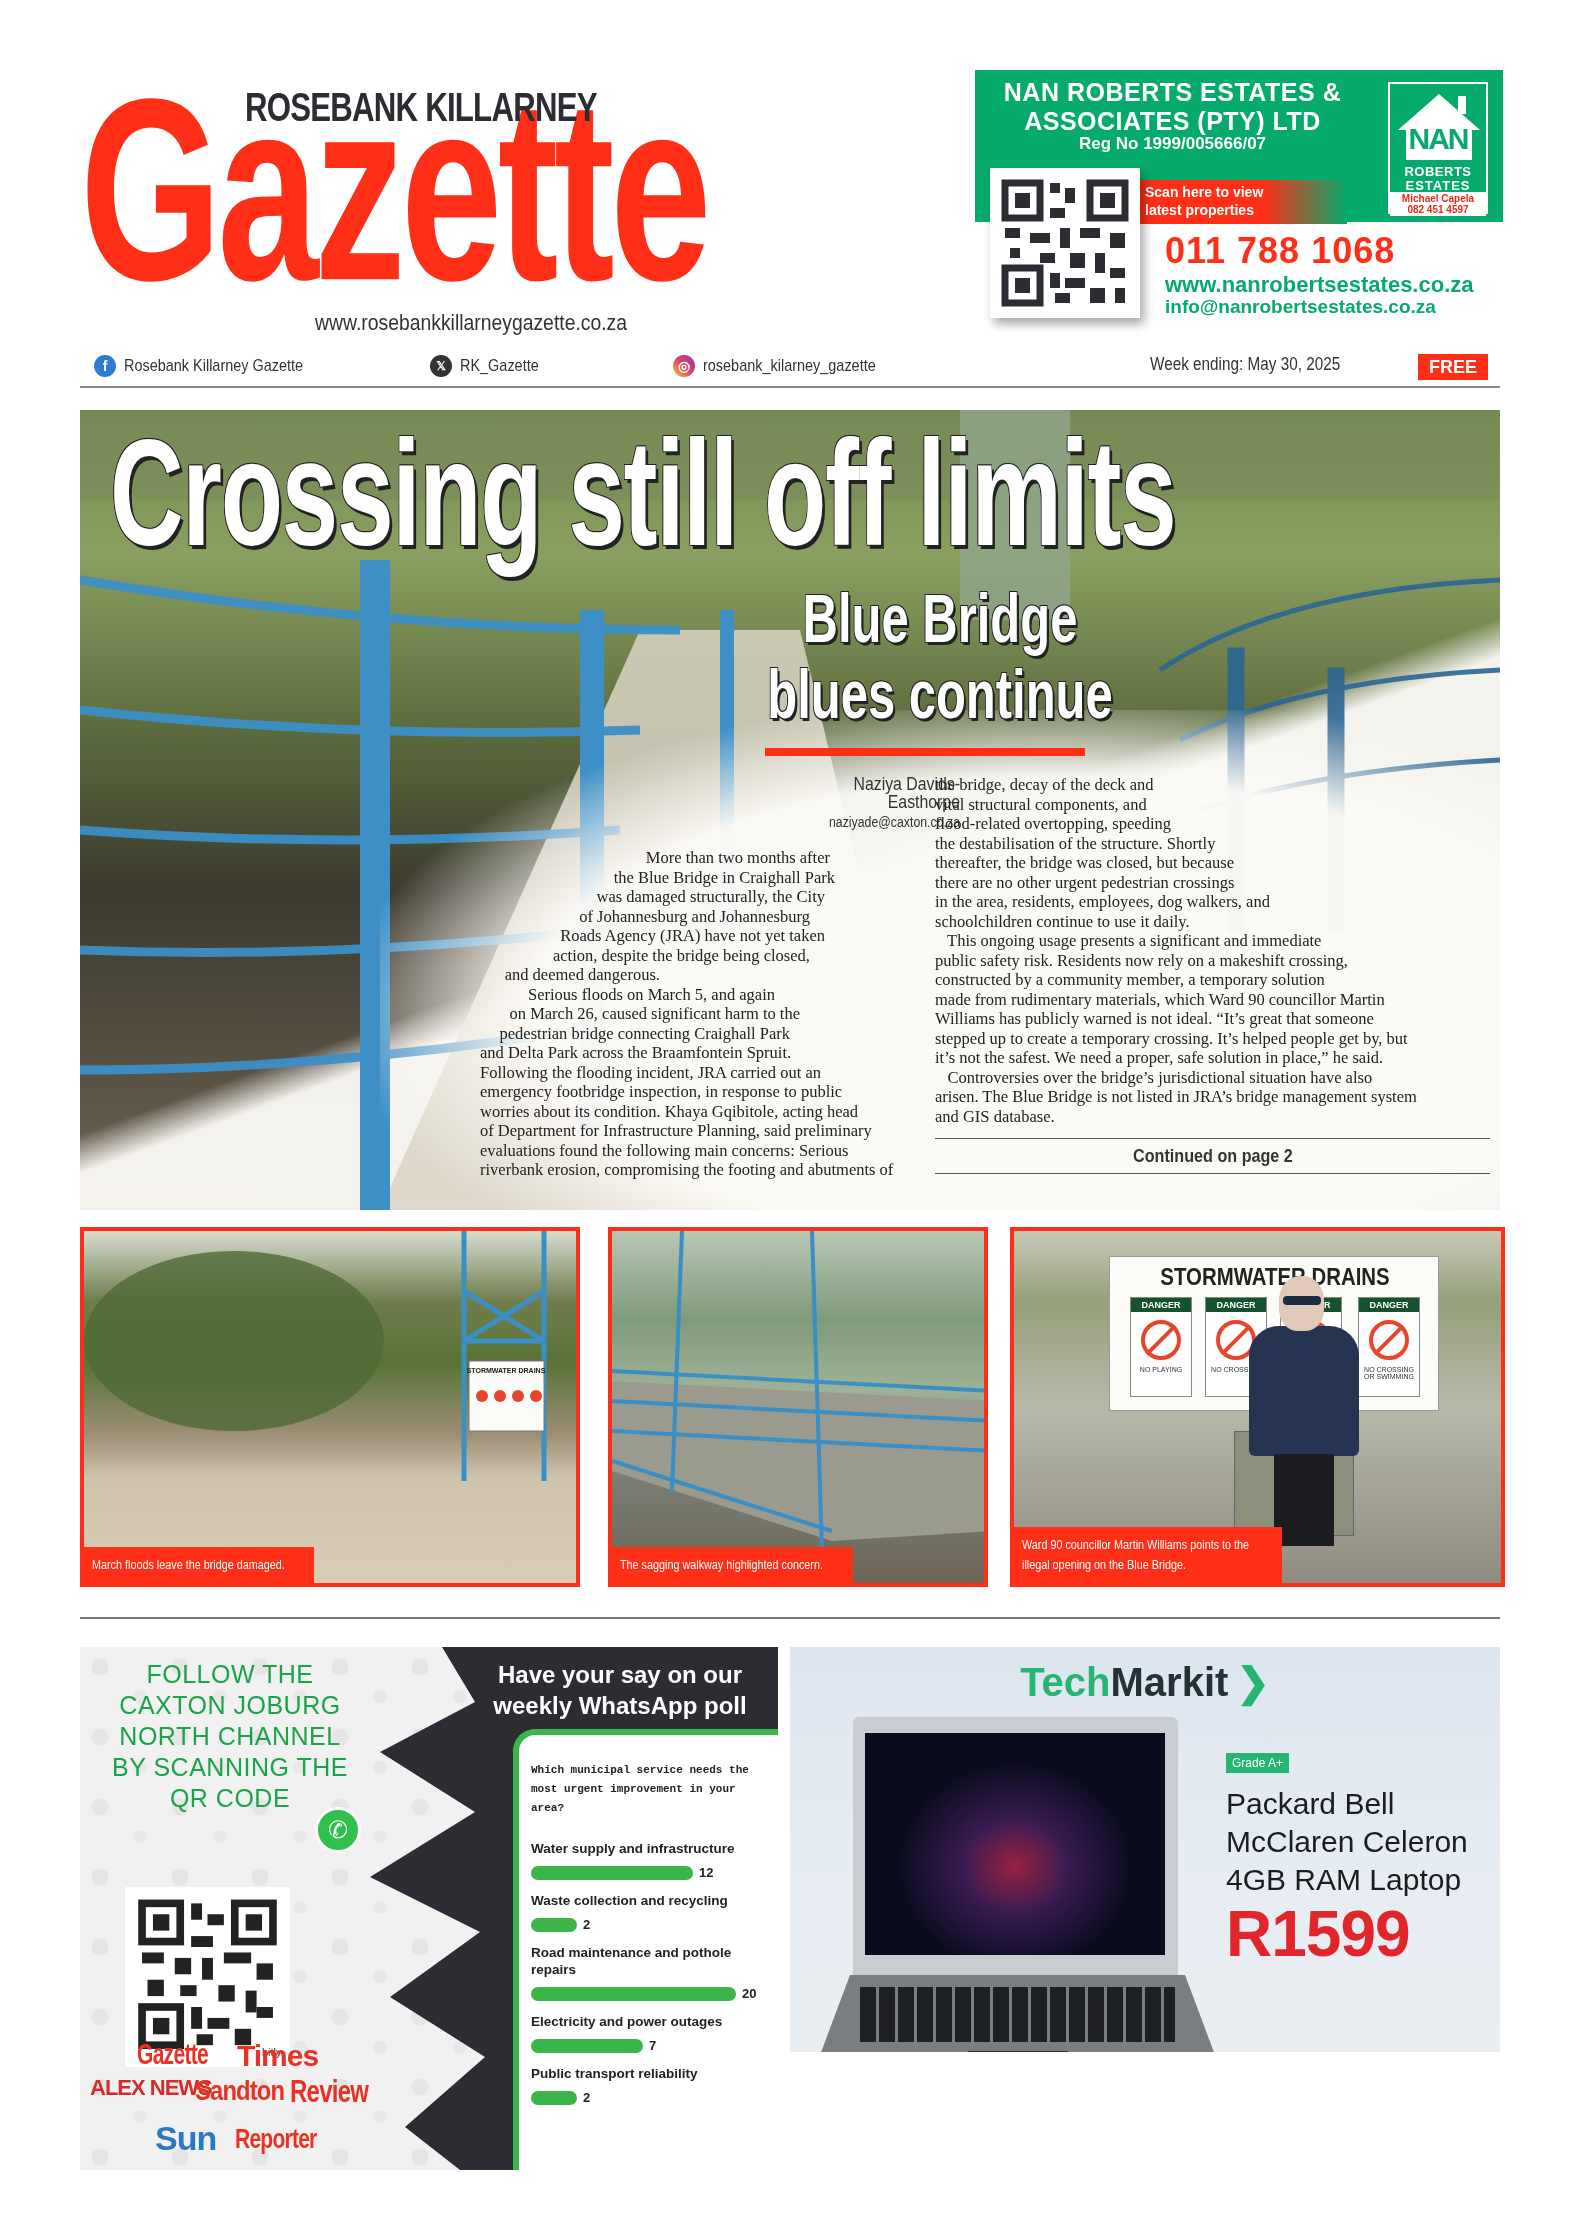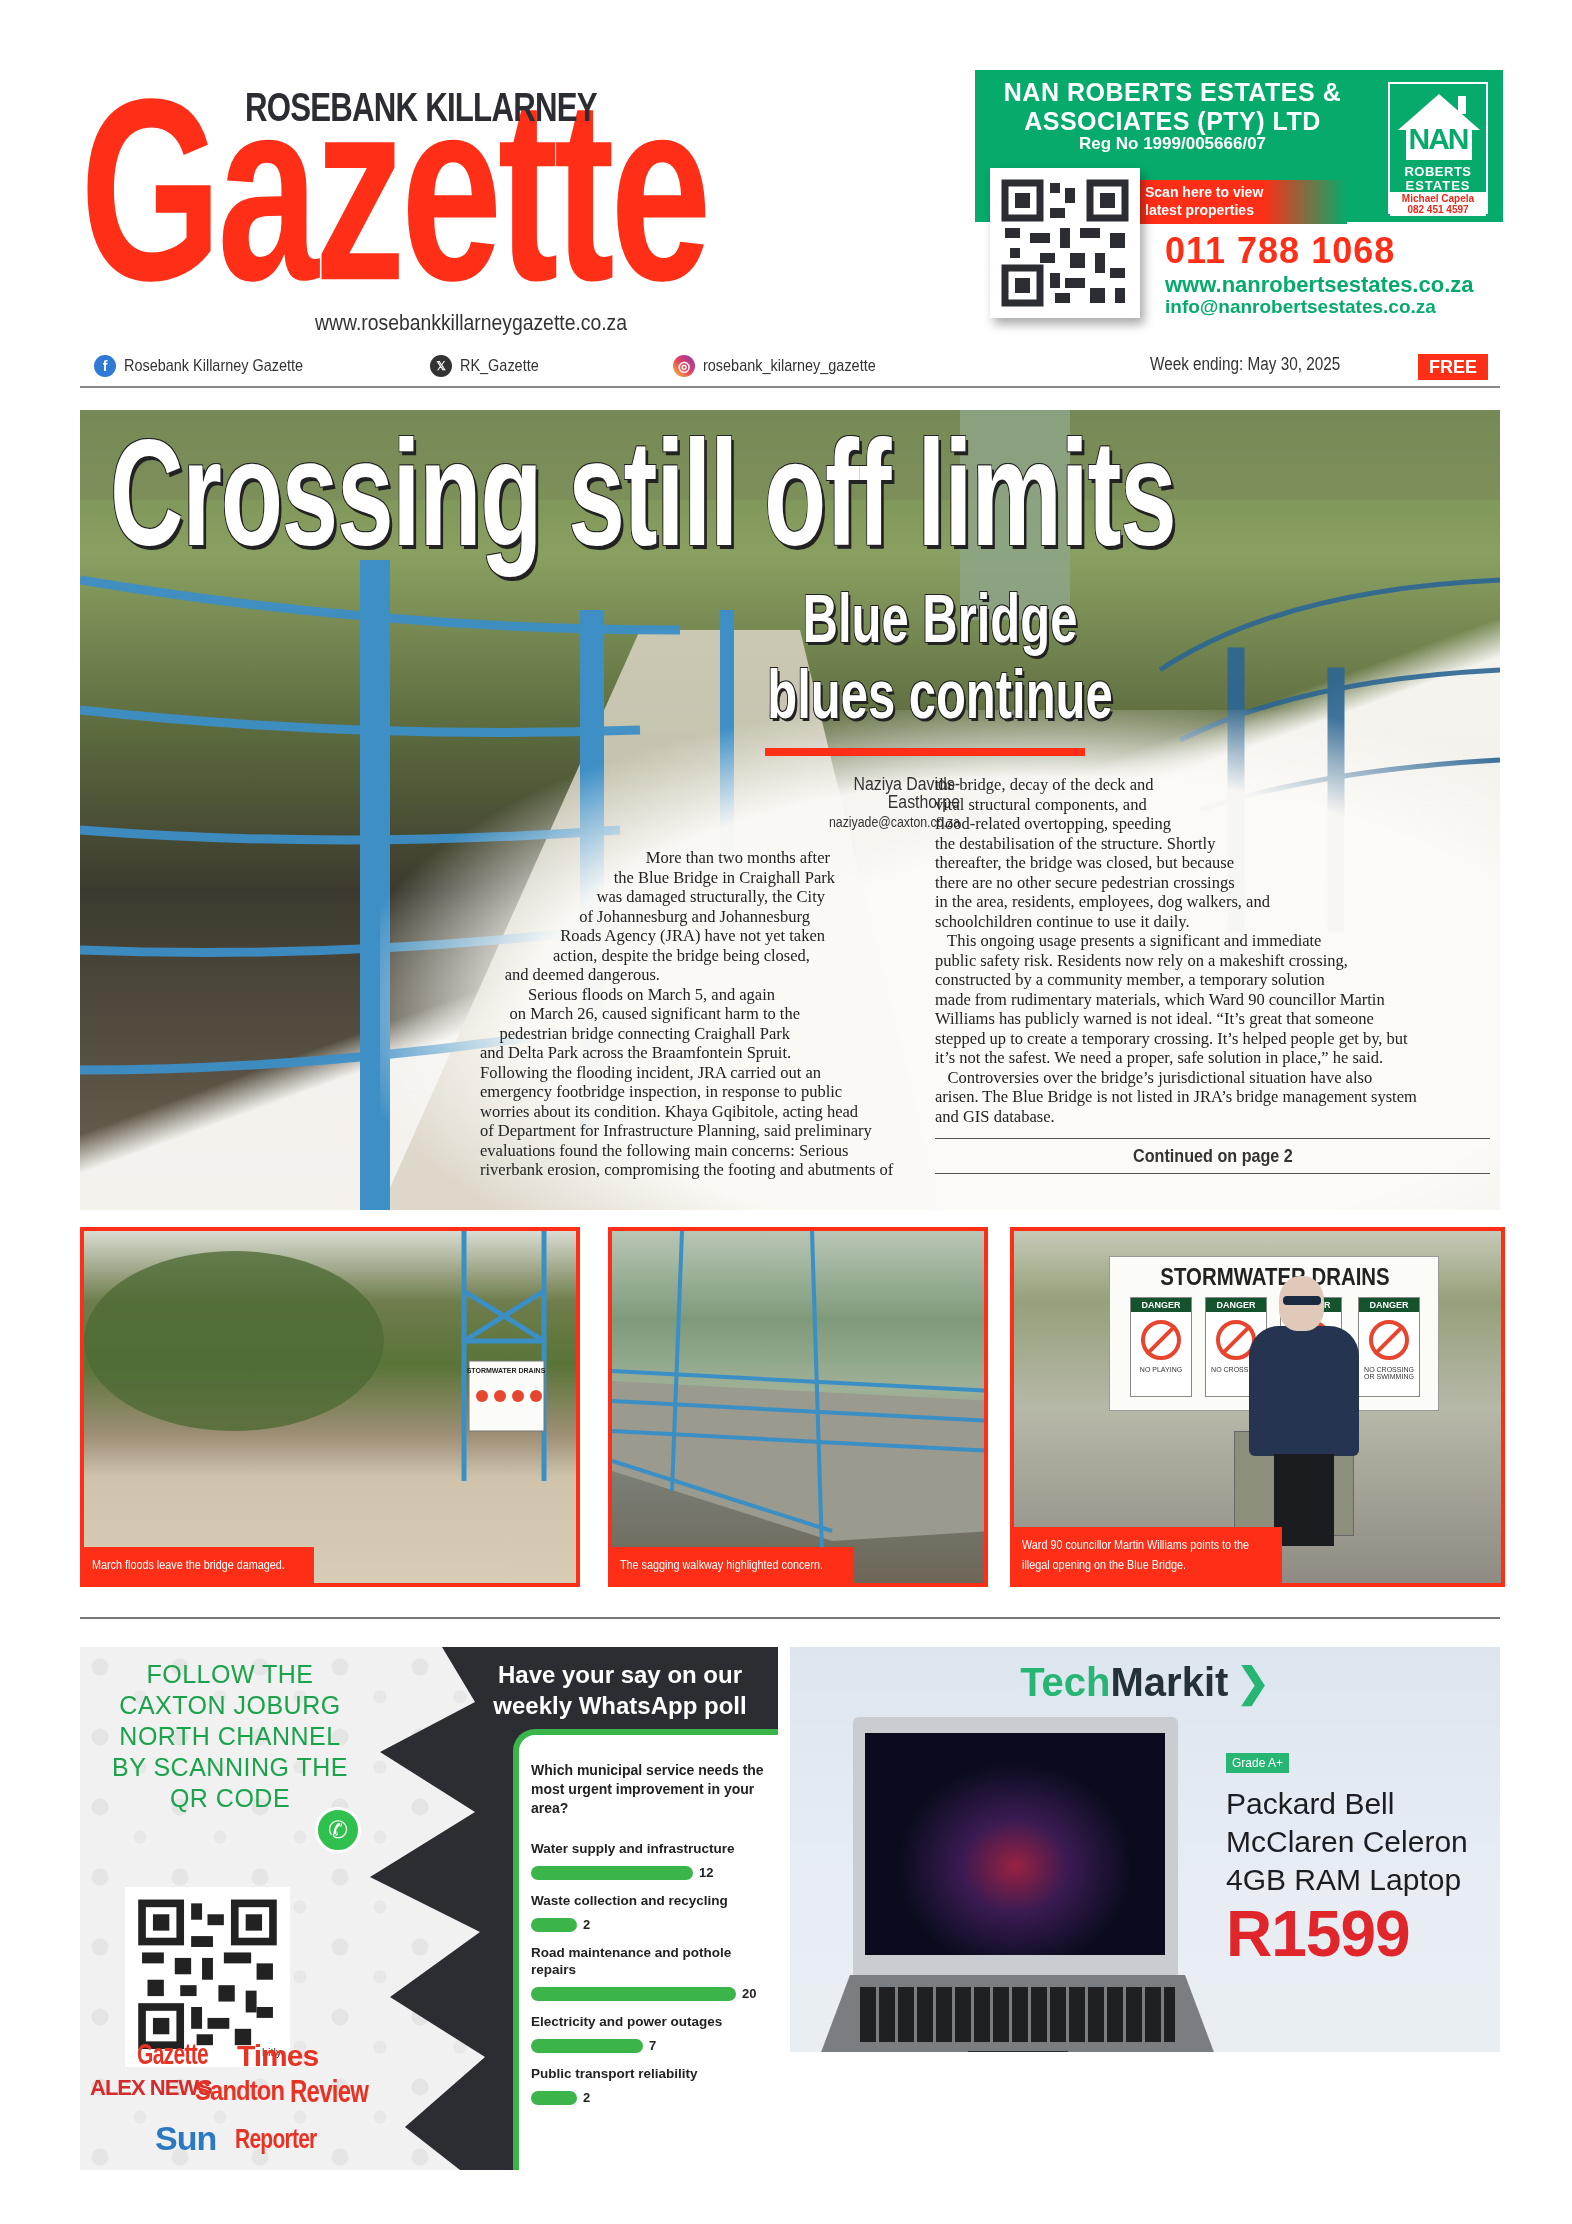--- a/index.html
+++ b/index.html
@@ -119,21 +119,21 @@
   .pub.gaz { left: 57px; top: 390px; font-size: 30px; color: #e83324; transform: scaleX(0.7); transform-origin: left top; }
   .pub.tim { left: 157px; top: 392px; font-size: 30px; color: #e83324; }
   .pub.alex { left: 10px; top: 428px; font-size: 30px; color: #d62b2b; }
   .pub.sand { left: 115px; top: 428px; font-size: 28px; color: #e83324; transform: scaleX(0.85); transform-origin: left top; }
   .pub.rev { left: 210px; top: 426px; font-size: 32px; color: #e83324; transform: scaleX(0.75); transform-origin: left top; }
   .pub.sun { left: 75px; top: 472px; font-size: 34px; color: #2b79c2; }
   .pub.rep { left: 155px; top: 476px; font-size: 28px; color: #e83324; transform: scaleX(0.75); transform-origin: left top; }
   .wa-head { position: absolute; left: 390px; top: 12px; width: 300px; text-align: center; color: #fff; font-weight: 700; font-size: 24px; line-height: 31px; }
   .poll { position: absolute; left: 433px; top: 82px; width: 265px; height: 441px; background: #fff; border: 6px solid #3bb54a;
       border-right: none; border-bottom: none; border-radius: 22px 0 0 0; padding: 26px 12px 0 12px; }
-  .poll .q { font-weight: 700; font-size: 14px; line-height: 19px; color: #222; margin-bottom: 22px; }
+  .poll .q { font-weight: 700; font-size: 11px; line-height: 19px; color: #222; margin-bottom: 22px; font-family: Liberation Mono, monospace; }
   .poll .opt { margin-bottom: 12px; }
   .poll .opt .lab { font-weight: 700; font-size: 13.5px; line-height: 17px; color: #222; }
   .poll .opt .row { display: flex; align-items: center; gap: 6px; margin-top: 8px; }
   .poll .opt .bar { height: 14px; background: #3bb54a; border-radius: 8px; }
   .poll .opt .cnt { font-weight: 700; font-size: 13px; color: #222; }
 
   
   .tm { position: absolute; left: 790px; top: 1647px; width: 710px; height: 405px; background: linear-gradient(180deg, #dde5ef 0%, #e7edf3 60%, #e9eef2 100%); overflow: hidden; }
   .tm-logo { position: absolute; left: 0; top: 12px; width: 710px; text-align: center; font-weight: 700; font-size: 40px; }
   .tm-logo .tech { color: #27b574; }
@@ -296,21 +296,21 @@
     <span class="l" style="padding-right:195px">of Department for Infrastructure Planning, said preliminary</span>
     <span class="l" style="padding-right:215px">evaluations found the following main concerns: Serious</span>
     <span class="l" style="padding-right:195px">riverbank erosion, compromising the footing and abutments of</span>
   </div>
   <div class="col2">
     <span class="l">the bridge, decay of the deck and</span>
     <span class="l">vital structural components, and</span>
     <span class="l">flood-related overtopping, speeding</span>
     <span class="l">the destabilisation of the structure. Shortly</span>
     <span class="l">thereafter, the bridge was closed, but because</span>
-    <span class="l">there are no other secure pedestrian crossings</span>
+    <span class="l">there are no other urgent pedestrian crossings</span>
     <span class="l">in the area, residents, employees, dog walkers, and</span>
     <span class="l">schoolchildren continue to use it daily.</span>
     <span class="l" style="white-space:pre">   This ongoing usage presents a significant and immediate</span>
     <span class="l">public safety risk. Residents now rely on a makeshift crossing,</span>
     <span class="l">constructed by a community member, a temporary solution</span>
     <span class="l">made from rudimentary materials, which Ward 90 councillor Martin</span>
     <span class="l">Williams has publicly warned is not ideal. “It’s great that someone</span>
     <span class="l">stepped up to create a temporary crossing. It’s helped people get by, but</span>
     <span class="l">it’s not the safest. We need a proper, safe solution in place,” he said.</span>
     <span class="l" style="white-space:pre">   Controversies over the bridge’s jurisdictional situation have also</span>

